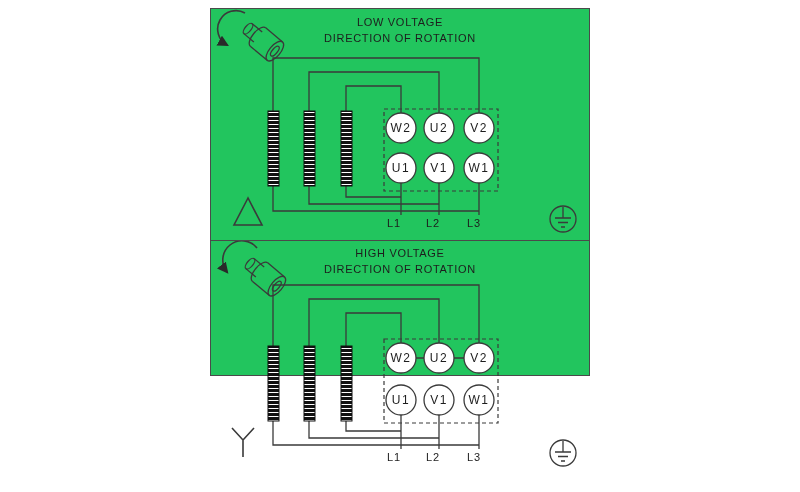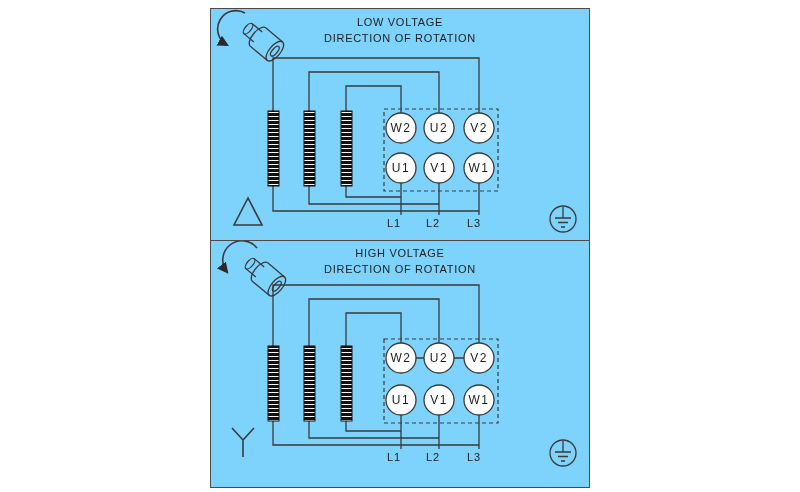--- a/index.html
+++ b/index.html
@@ -1,20 +1,20 @@
 <!DOCTYPE html>
 <html><head>
 <meta charset="utf-8">
 <style>
   * { margin:0; padding:0; box-sizing:border-box; }
   html,body { width:800px; height:492px; background:#ffffff; overflow:hidden;
               font-family:"Liberation Sans", sans-serif; }
   .page { position:relative; width:800px; height:492px; background:#ffffff; }
-  .frame { position:absolute; left:210px; top:8px; width:380px; height:480px;
-           border:1px solid #4a4a4a; background:#7dd3fc;text-align:right; }
+  .frame { position:absolute; left:210px; top:8px; width:380px; height:368px;
+           border:1px solid #4a4a4a; background:#22c55e;text-align:right; }
   .panel { position:relative; width:100%; }
   .panel-low  { height:232px; border-bottom:1px solid #4a4a4a; }
   .panel-high { height:241px; }
   svg { display:block; }
   svg text { font-family:"Liberation Sans", sans-serif; fill:#1d1d1d; }
   .title { font-size:11px; letter-spacing:0.7px; }
   .term  { font-size:12px; letter-spacing:1.5px; }
   .lline { font-size:11px; letter-spacing:1px; }
   .wire       { stroke:#3a3a3a; stroke-width:1.3; fill:none; }
   .wire-thick { stroke:#3a3a3a; stroke-width:1.6; fill:none; }

